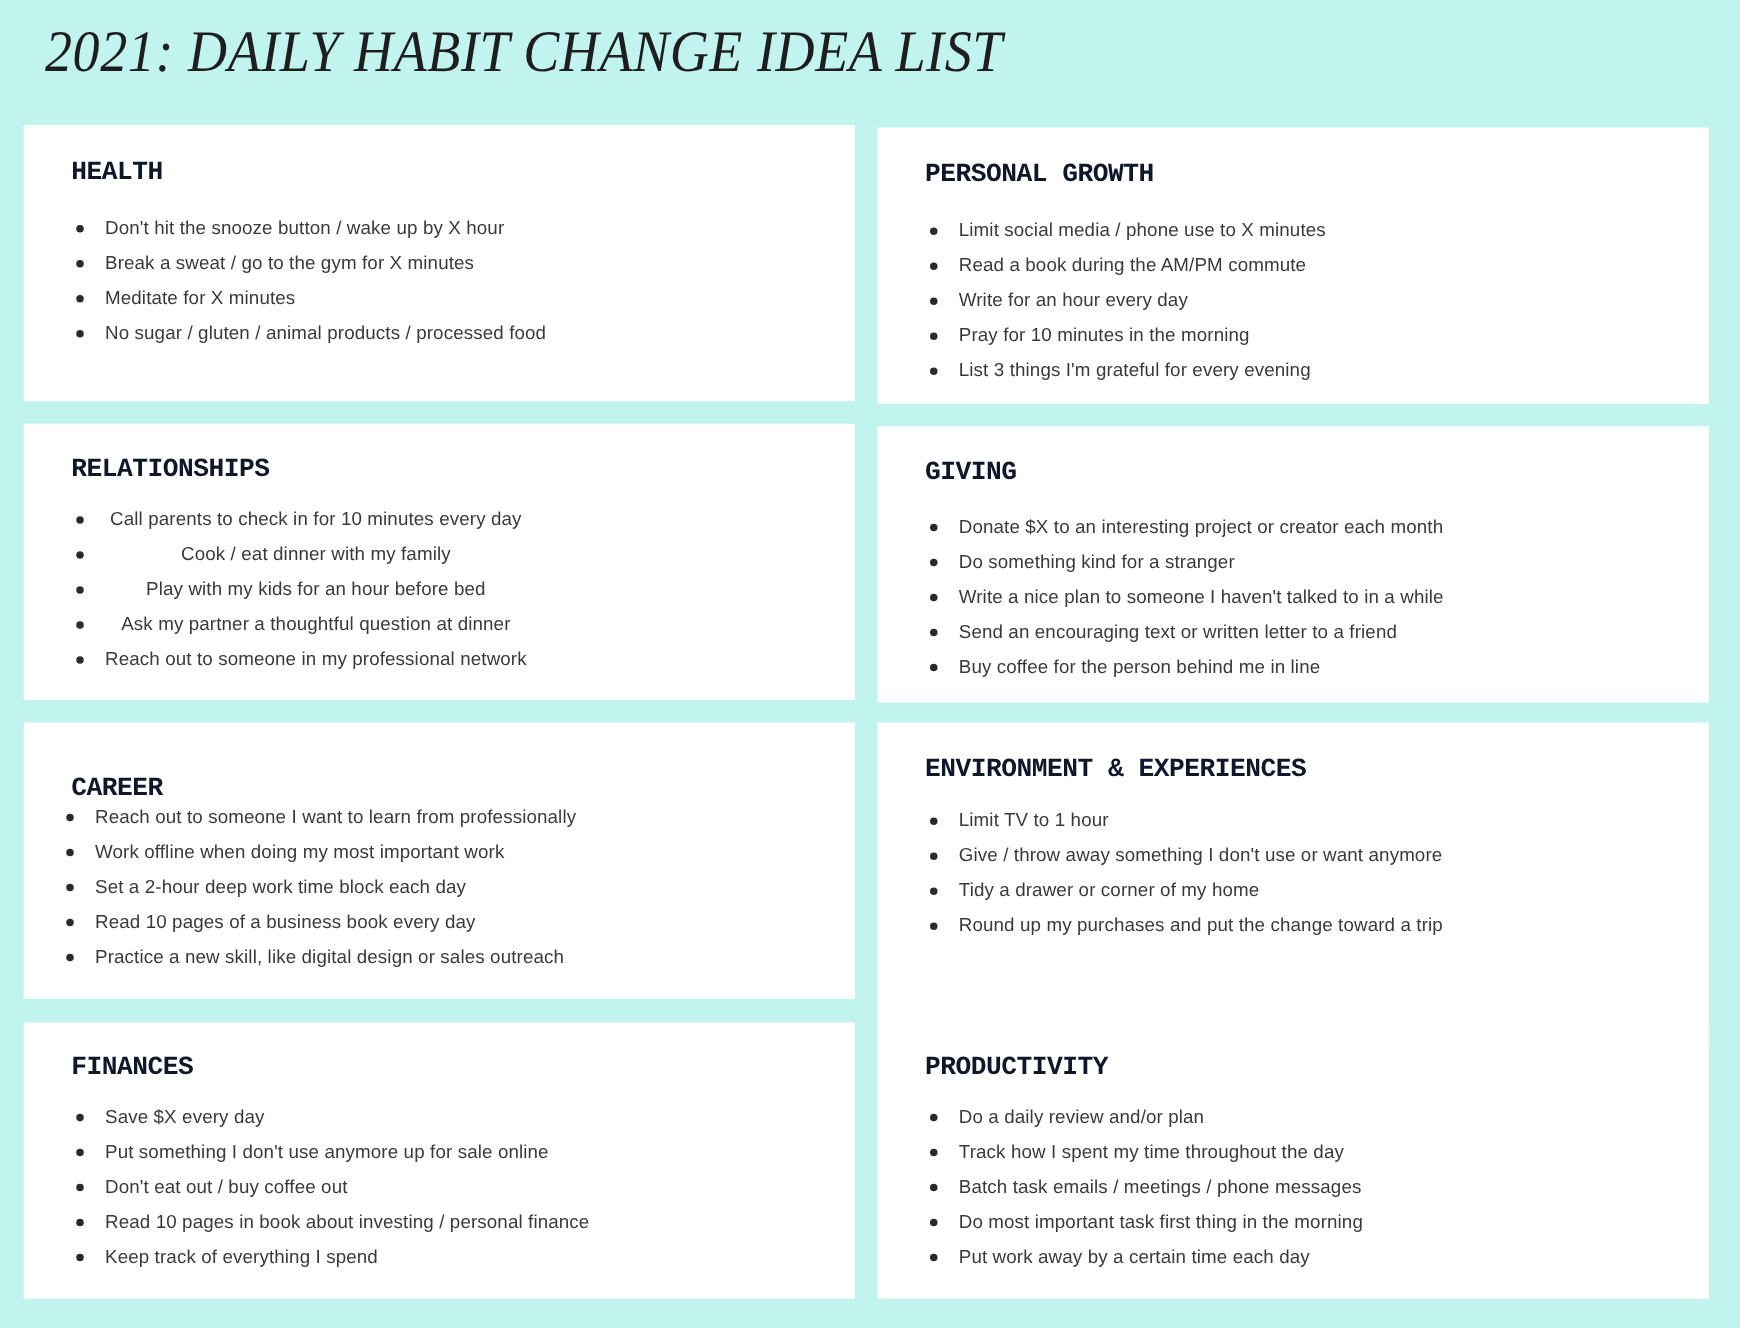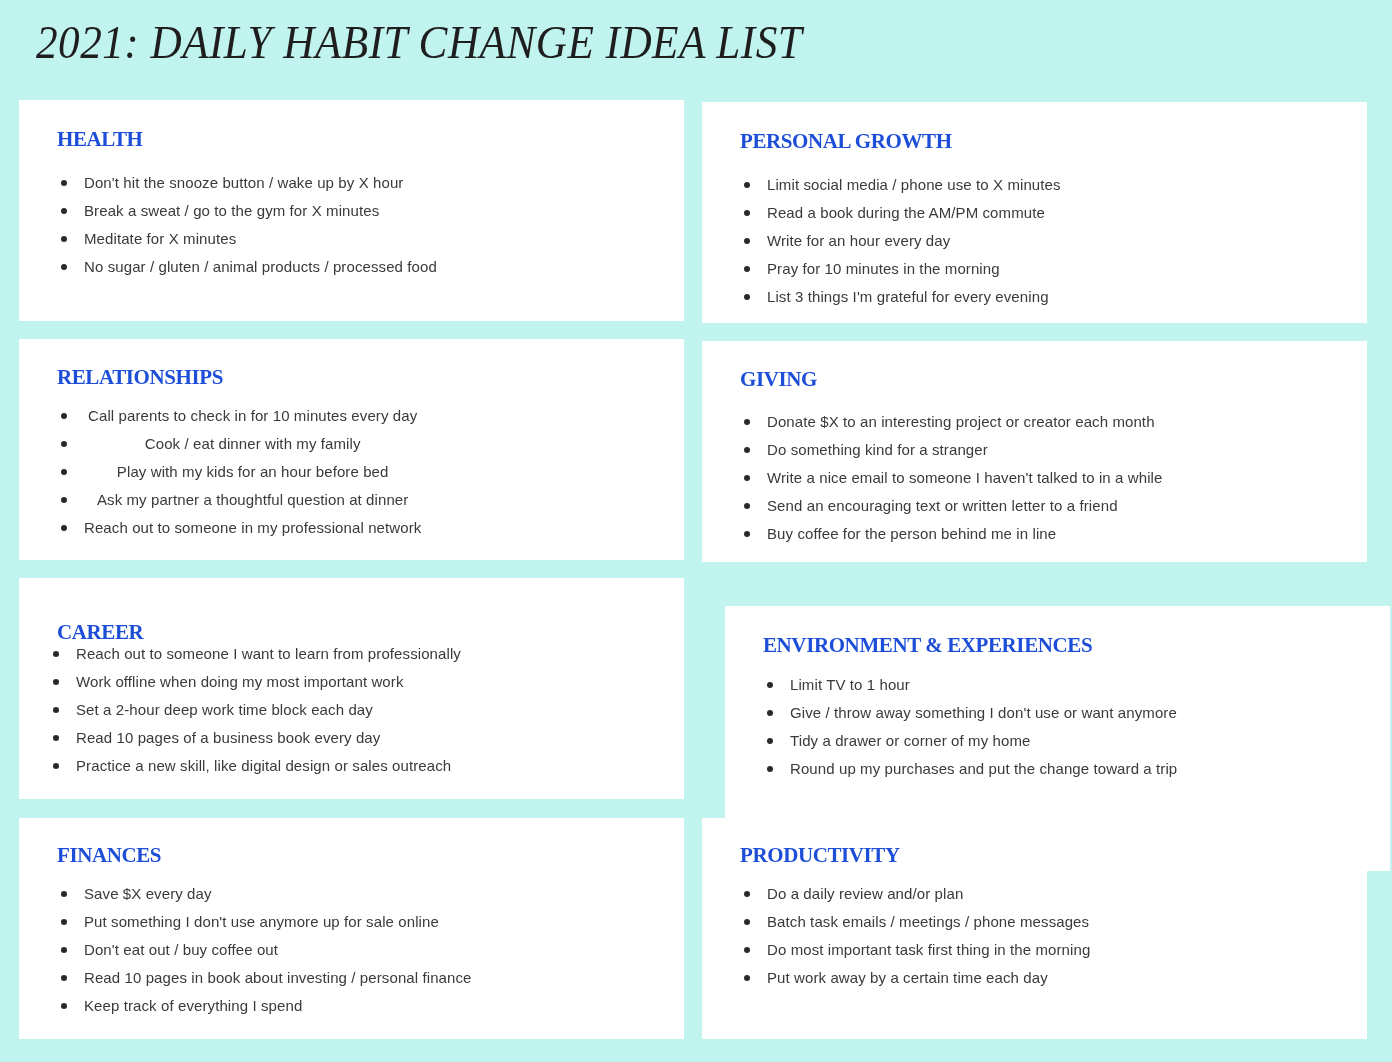--- a/index.html
+++ b/index.html
@@ -32,25 +32,25 @@
     }
     .card {
       position: absolute;
       background: #ffffff;
       box-sizing: border-box;
     }
     .card-title {
       position: absolute;
       left: 38px;
       margin: 0;
-      font-family: Liberation Serif, serif;
+      font-family: Liberation Mono, monospace;
       font-weight: bold;
       font-size: 21px;
       letter-spacing: -0.4px;
-      color: #1d4ed8;
+      color: #0f172a;
       white-space: nowrap;
     }
     .card-list {
       position: absolute;
       left: 38px;
       margin: 0;
       padding: 0;
       list-style: none;
     }
     .card-list li {
@@ -108,38 +108,38 @@
     <li><span class="bullet"></span><span>Ask my partner a thoughtful question at dinner</span></li>
     <li><span class="bullet"></span><span>Reach out to someone in my professional network</span></li>
   </ul>
 </section>
 
 <section class="card" style="left:702px; top:341px; width:665px; height:221px;">
   <h2 class="card-title" style="top:26px;">GIVING</h2>
   <ul class="card-list" style="top:67px;">
     <li><span class="bullet"></span><span>Donate $X to an interesting project or creator each month</span></li>
     <li><span class="bullet"></span><span>Do something kind for a stranger</span></li>
-    <li><span class="bullet"></span><span>Write a nice email to someone I haven't talked to in a while</span></li>
+    <li><span class="bullet"></span><span>Write a nice plan to someone I haven't talked to in a while</span></li>
     <li><span class="bullet"></span><span>Send an encouraging text or written letter to a friend</span></li>
     <li><span class="bullet"></span><span>Buy coffee for the person behind me in line</span></li>
   </ul>
 </section>
 
 <section class="card" style="left:19px; top:578px; width:665px; height:221px;">
   <h2 class="card-title" style="top:26px;margin-top:16px;">CAREER</h2>
   <ul class="card-list" style="top:62px; left:30px;">
     <li><span class="bullet"></span><span>Reach out to someone I want to learn from professionally</span></li>
     <li><span class="bullet"></span><span>Work offline when doing my most important work</span></li>
     <li><span class="bullet"></span><span>Set a 2-hour deep work time block each day</span></li>
     <li><span class="bullet"></span><span>Read 10 pages of a business book every day</span></li>
     <li><span class="bullet"></span><span>Practice a new skill, like digital design or sales outreach</span></li>
   </ul>
 </section>
 
-<section class="card" style="left:702px; top:606px; width:665px; height:265px;margin-left:23px;">
+<section class="card" style="left:702px; top:578px; width:665px; height:265px;">
   <h2 class="card-title" style="top:27px;">ENVIRONMENT &amp; EXPERIENCES</h2>
   <ul class="card-list" style="top:65px;">
     <li><span class="bullet"></span><span>Limit TV to 1 hour</span></li>
     <li><span class="bullet"></span><span>Give / throw away something I don't use or want anymore</span></li>
     <li><span class="bullet"></span><span>Tidy a drawer or corner of my home</span></li>
     <li><span class="bullet"></span><span>Round up my purchases and put the change toward a trip</span></li>
   </ul>
 </section>
 
 <section class="card" style="left:19px; top:818px; width:665px; height:221px;">
@@ -150,17 +150,18 @@
     <li><span class="bullet"></span><span>Don't eat out / buy coffee out</span></li>
     <li><span class="bullet"></span><span>Read 10 pages in book about investing / personal finance</span></li>
     <li><span class="bullet"></span><span>Keep track of everything I spend</span></li>
   </ul>
 </section>
 
 <section class="card" style="left:702px; top:818px; width:665px; height:221px;">
   <h2 class="card-title" style="top:25px;">PRODUCTIVITY</h2>
   <ul class="card-list" style="top:62px;">
     <li><span class="bullet"></span><span>Do a daily review and/or plan</span></li>
+    <li><span class="bullet"></span><span>Track how I spent my time throughout the day</span></li>
     <li><span class="bullet"></span><span>Batch task emails / meetings / phone messages</span></li>
     <li><span class="bullet"></span><span>Do most important task first thing in the morning</span></li>
     <li><span class="bullet"></span><span>Put work away by a certain time each day</span></li>
   </ul>
 </section>
 
 </body></html>

